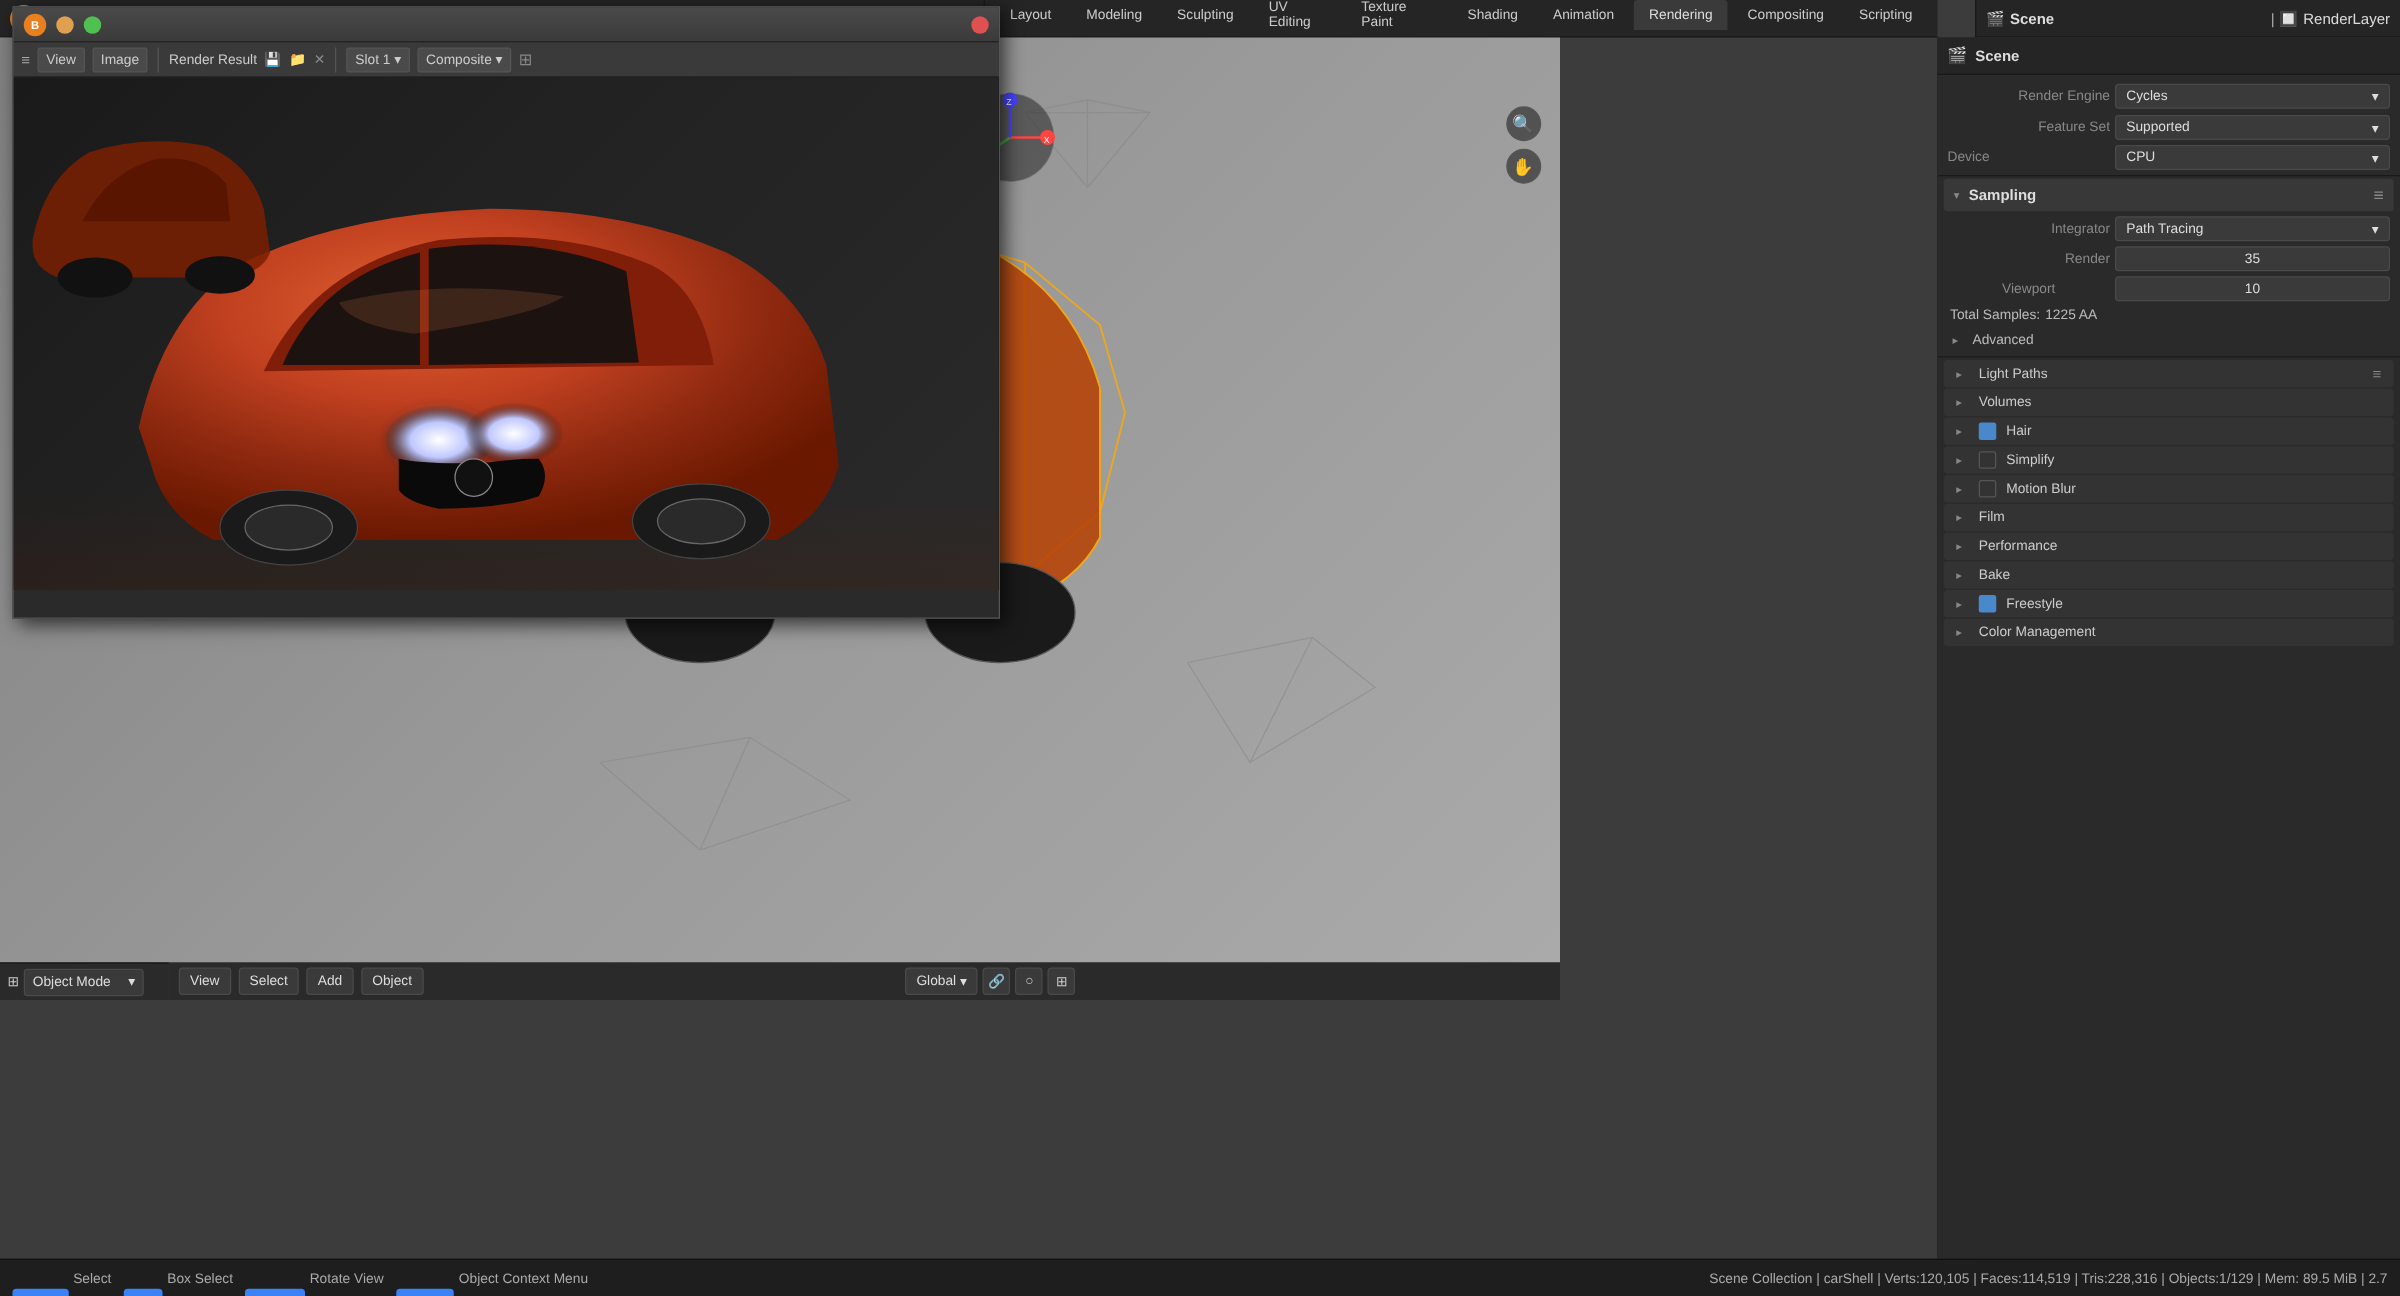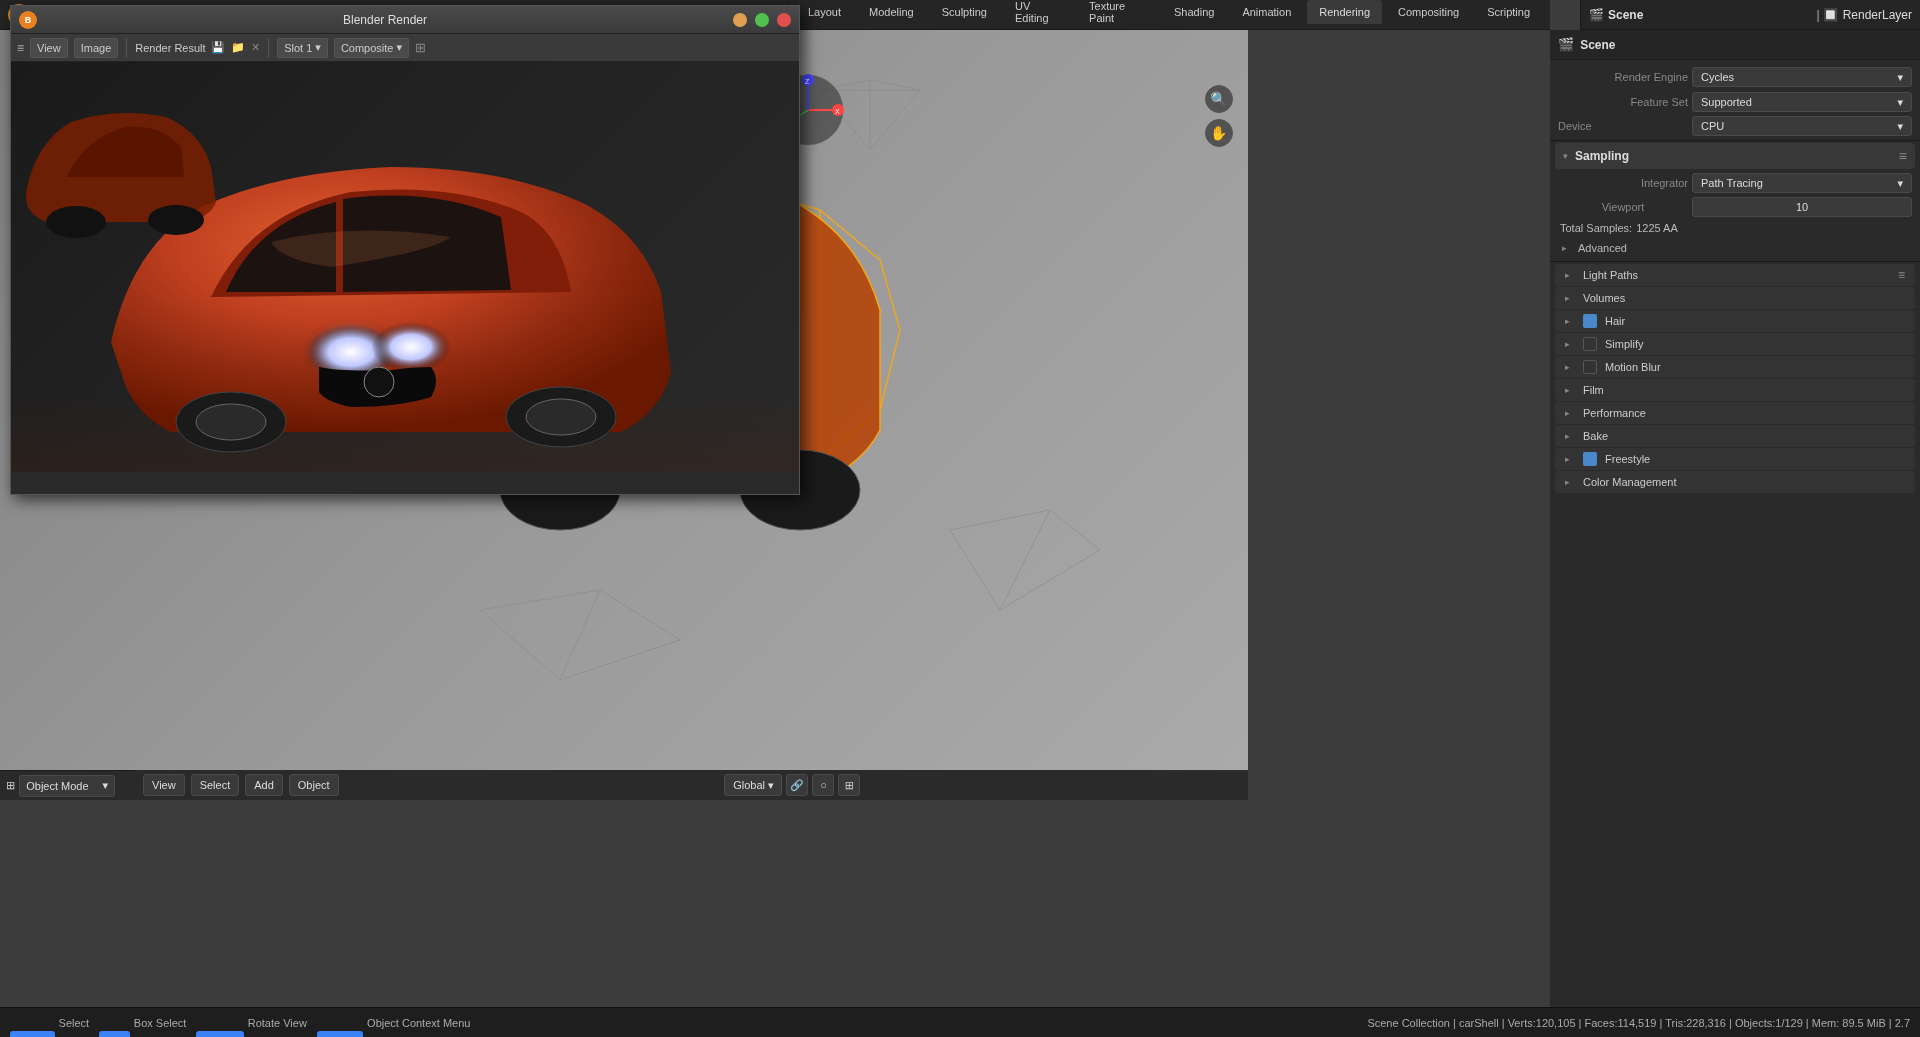--- a/index.html
+++ b/index.html
@@ -607,21 +607,20 @@
 
   <div class="viewport-nav">
     <div class="nav-icon">🔍</div>
     <div class="nav-icon">✋</div>
   </div>
 </div>
 
 <div class="render-window">
   <div class="render-titlebar">
     <span class="blender-logo" style="width:18px;height:18px;font-size:9px;">B</span>
-    <span class="render-title-text">Blender Render</span>
     <span class="window-btn btn-min" title="Minimize"></span>
     <span class="window-btn btn-max" title="Maximize"></span>
     <span class="window-btn btn-close" title="Close"></span>
   </div>
   <div class="render-toolbar">
     <span style="font-size:12px;color:#aaa;cursor:pointer;">≡</span>
     <div class="toolbar-btn">
       <span>View</span>
     </div>
     <div class="toolbar-btn">
@@ -796,20 +795,26 @@
   </div>
 
   <div class="integrator-row">
     <span style="text-align:right;color:#888;font-size:11px;">Integrator</span>
     <div class="full-width-val">
       <span>Path Tracing</span>
       <span>▾</span>
     </div>
   </div>
 
+  <div class="num-row">
+    <span style="text-align:right;color:#888;font-size:11px;">Render</span>
+    <div class="prop-number" style="justify-content:center;">
+      <span>35</span>
+    </div>
+  </div>
 
   <div class="num-row">
     <span style="text-align:center;color:#888;font-size:11px;">Viewport</span>
     <div class="prop-number" style="justify-content:center;">
       <span>10</span>
     </div>
   </div>
 
   <div style="padding:3px 10px;font-size:11px;color:#bbb;display:flex;gap:4px;">
     <span>Total Samples:</span>

